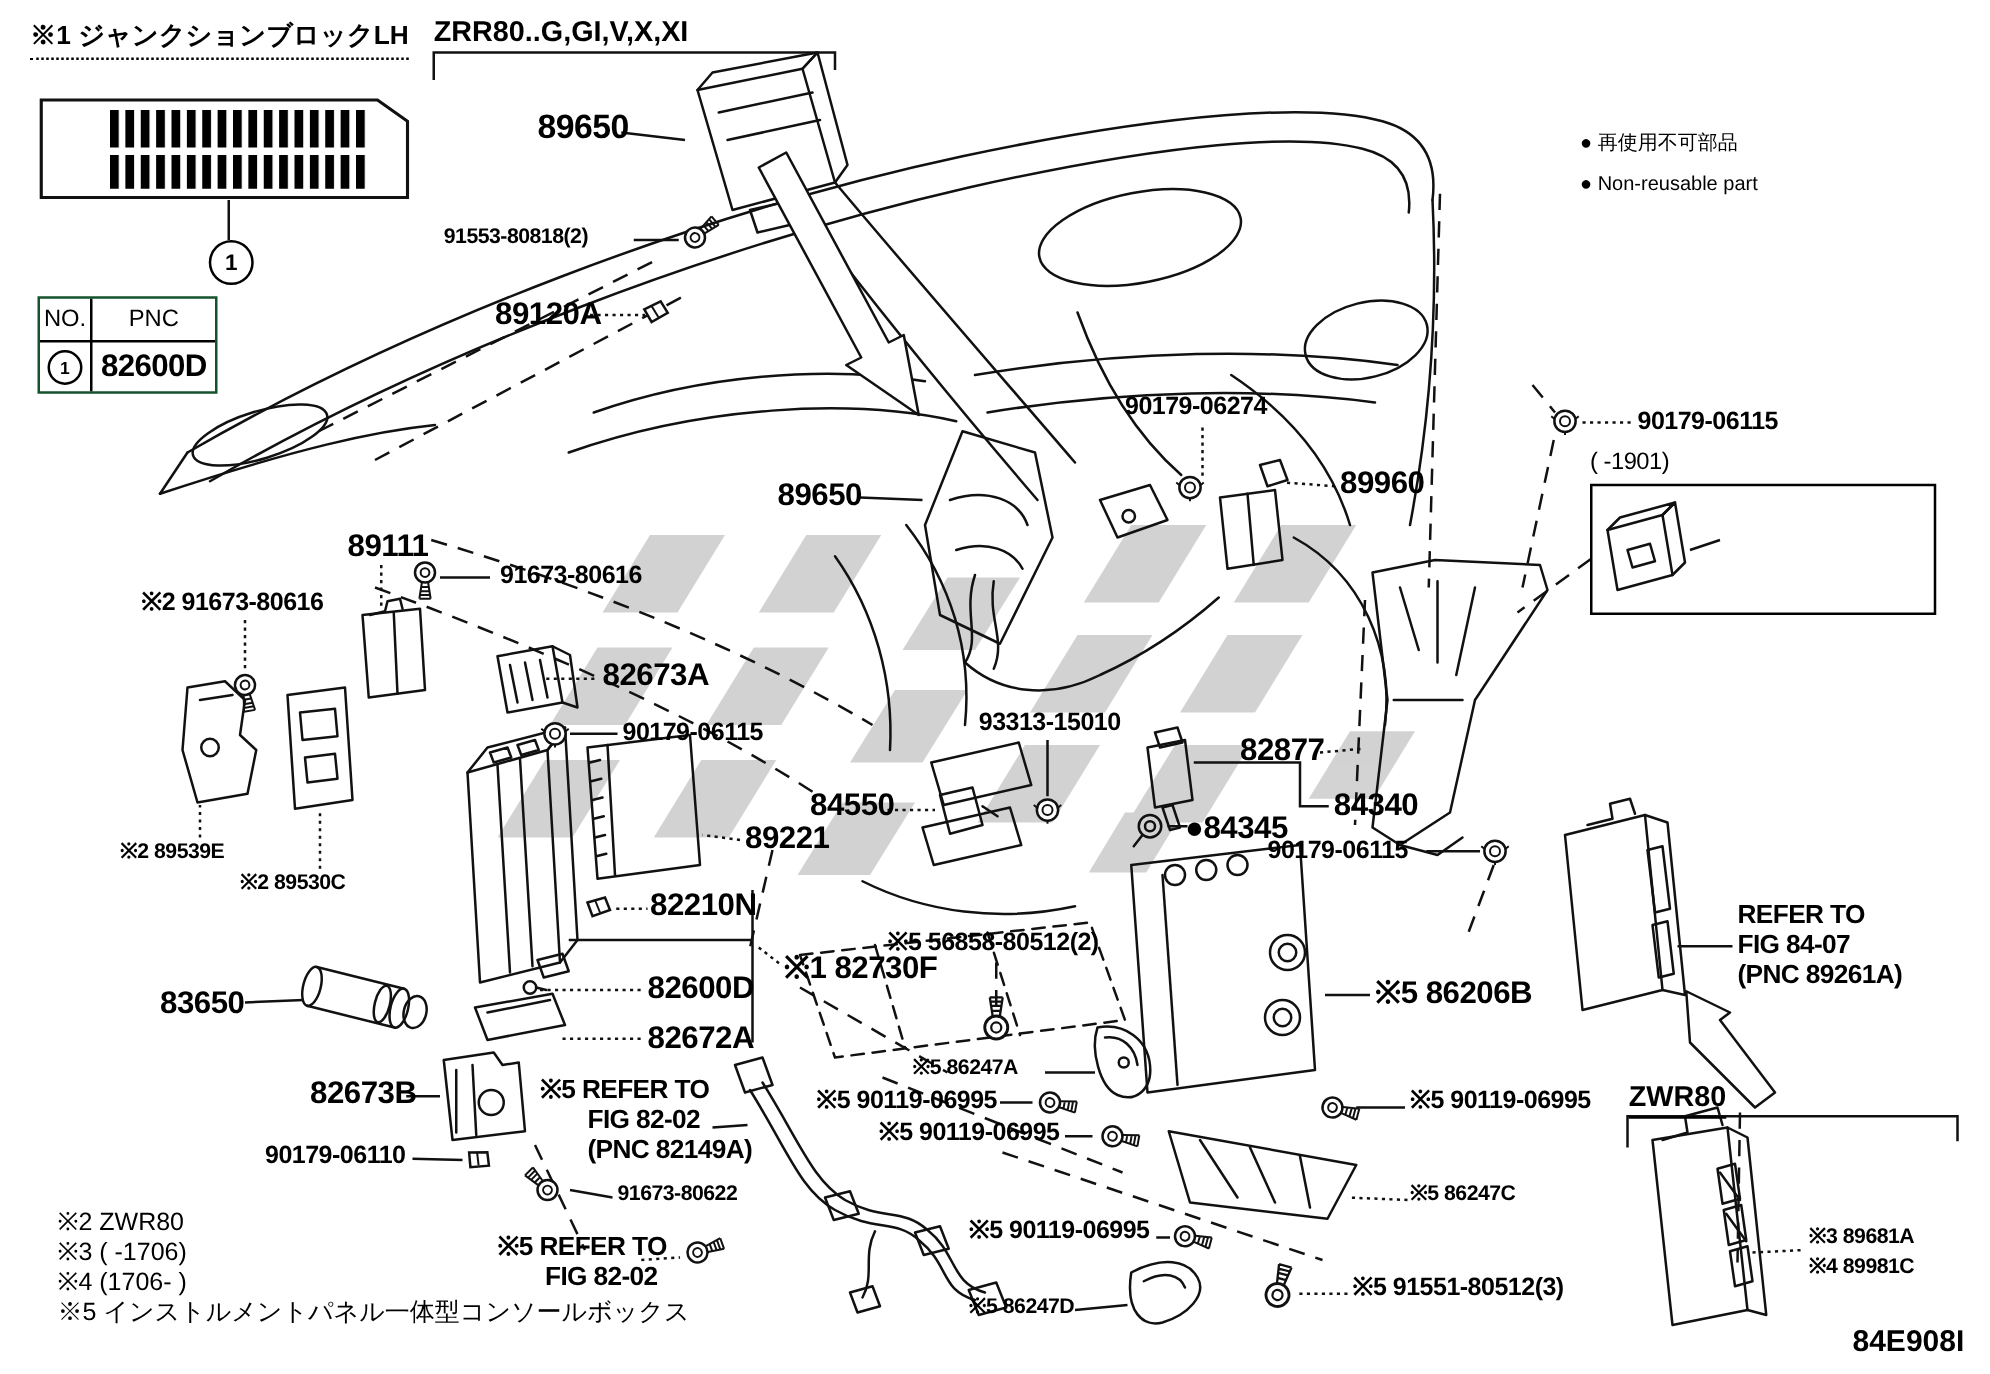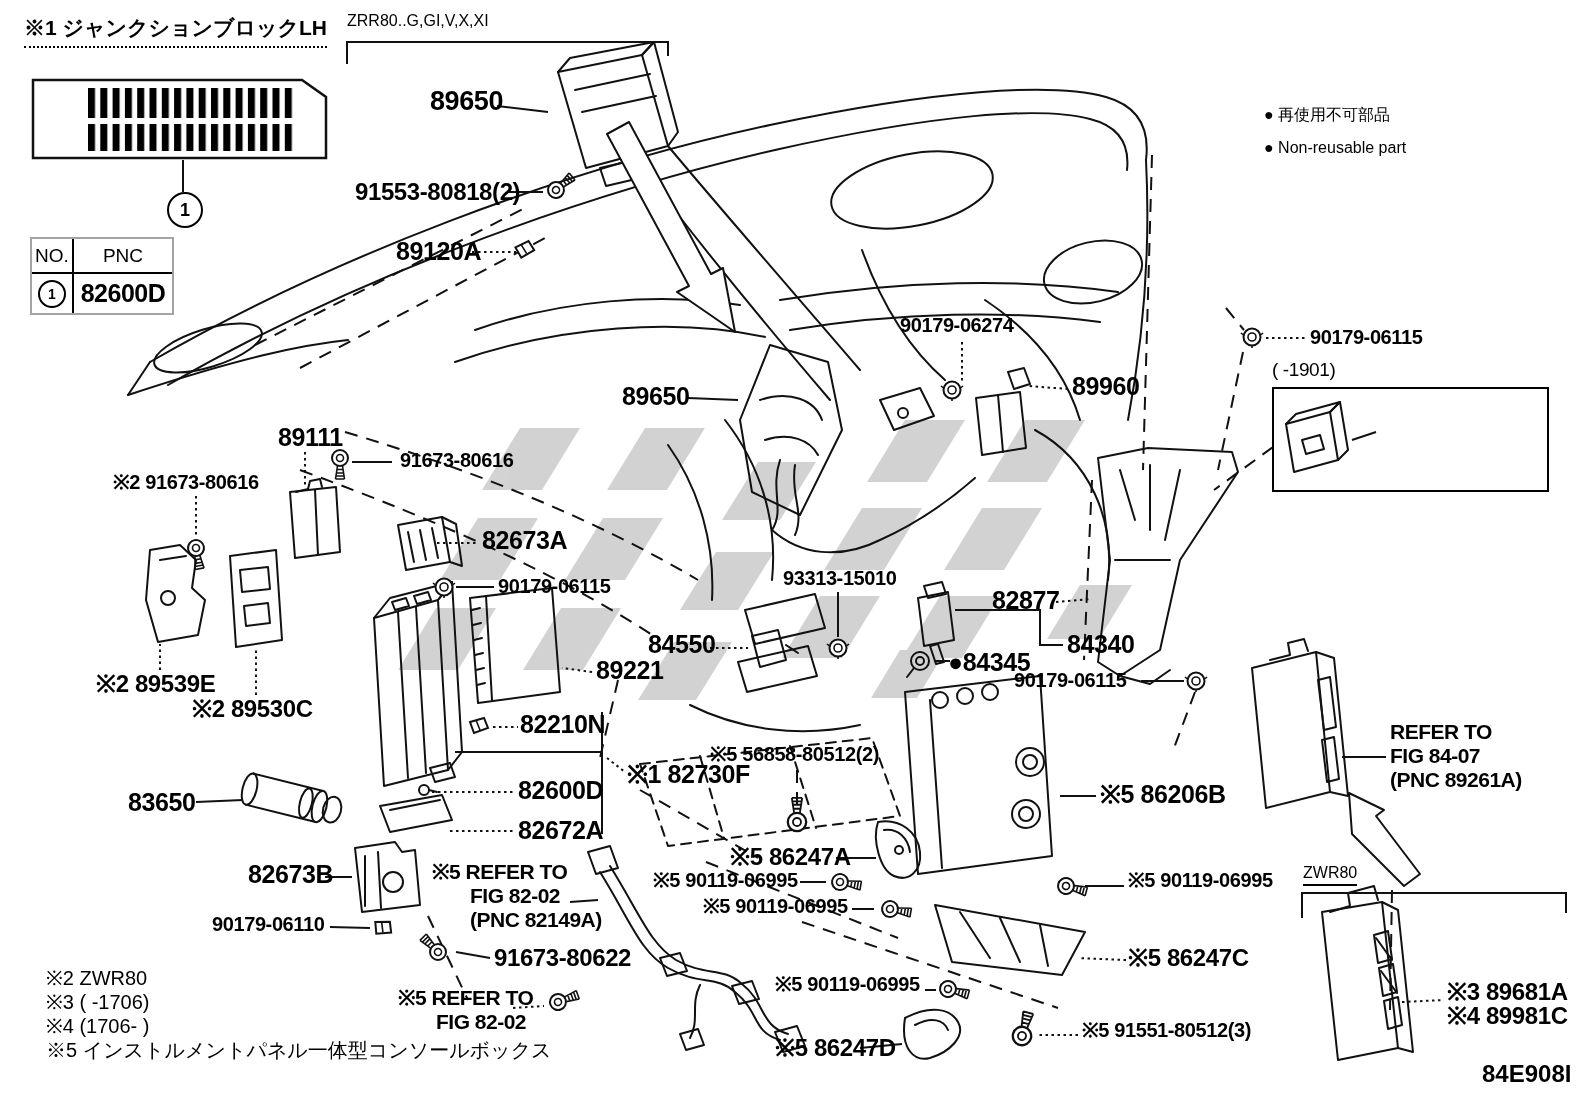--- a/index.html
+++ b/index.html
@@ -1,32 +1,32 @@
 <!DOCTYPE html>
 <html><head>
 <meta charset="utf-8">
 <style>
   html,body{margin:0;padding:0;background:#fff}
   #stage{position:relative;width:1592px;height:1099px;background:#fff;color:#000;
          font-family:"Liberation Sans",sans-serif;overflow:hidden}
   #art{position:absolute;left:0;top:0}
   .lbl{position:absolute;font-weight:bold;white-space:nowrap;letter-spacing:-0.4px;line-height:1}
-  .s28{font-size:27px}.s26{font-size:25px}.s24{font-size:24px}.s22{font-size:20px}.s20{font-size:19px}
+  .s28{font-size:27px}.s26{font-size:25px}.s24{font-size:17px}.s22{font-size:20px}.s20{font-size:19px}
   .plain{font-weight:normal}
   .title-note{position:absolute;left:24px;top:14px;font-size:21px;font-weight:bold;
               border-bottom:2px dotted #000;padding-bottom:4px}
-  .variant{position:absolute;font-size:16px;font-weight:normal;letter-spacing:0}
+  .variant{position:absolute;font-size:23px;font-weight:bold;letter-spacing:0}
   .legend{position:absolute;left:1264px;top:98px;font-size:16px;line-height:33px;font-weight:normal}
   .ref{position:absolute;font-weight:bold;font-size:21px;line-height:24px;letter-spacing:-0.5px}
   .ref .ind{margin-left:38px}
   .notes{position:absolute;left:46px;top:966px;font-size:20px;line-height:24px;font-weight:normal}
   .figcode{position:absolute;left:1482px;top:1060px;font-size:24px;font-weight:bold}
   .circled{position:absolute;border:2px solid #000;border-radius:50%;display:flex;
            align-items:center;justify-content:center;font-weight:bold;background:#fff}
-  .tbl{position:absolute;left:30px;top:237px;width:140px;border:2px solid #a3a3a3;
+  .tbl{position:absolute;left:30px;top:237px;width:140px;border:2px solid #14532d;
        display:grid;grid-template-columns:40px 100px;grid-template-rows:33px 41px;font-size:19px}
   .tbl .c{display:flex;align-items:center;justify-content:center;border-top:2px solid #000;border-left:2px solid #000}
   .tbl .c:nth-child(1),.tbl .c:nth-child(2){border-top:none}
   .tbl .c:nth-child(odd){border-left:none}
   .tbl .pnc-val{font-size:25px;font-weight:bold;letter-spacing:-0.5px}
   .refbox{position:absolute;left:1272px;top:387px;width:273px;height:101px;border:2px solid #000}
 </style>
 </head>
 <body>
 

